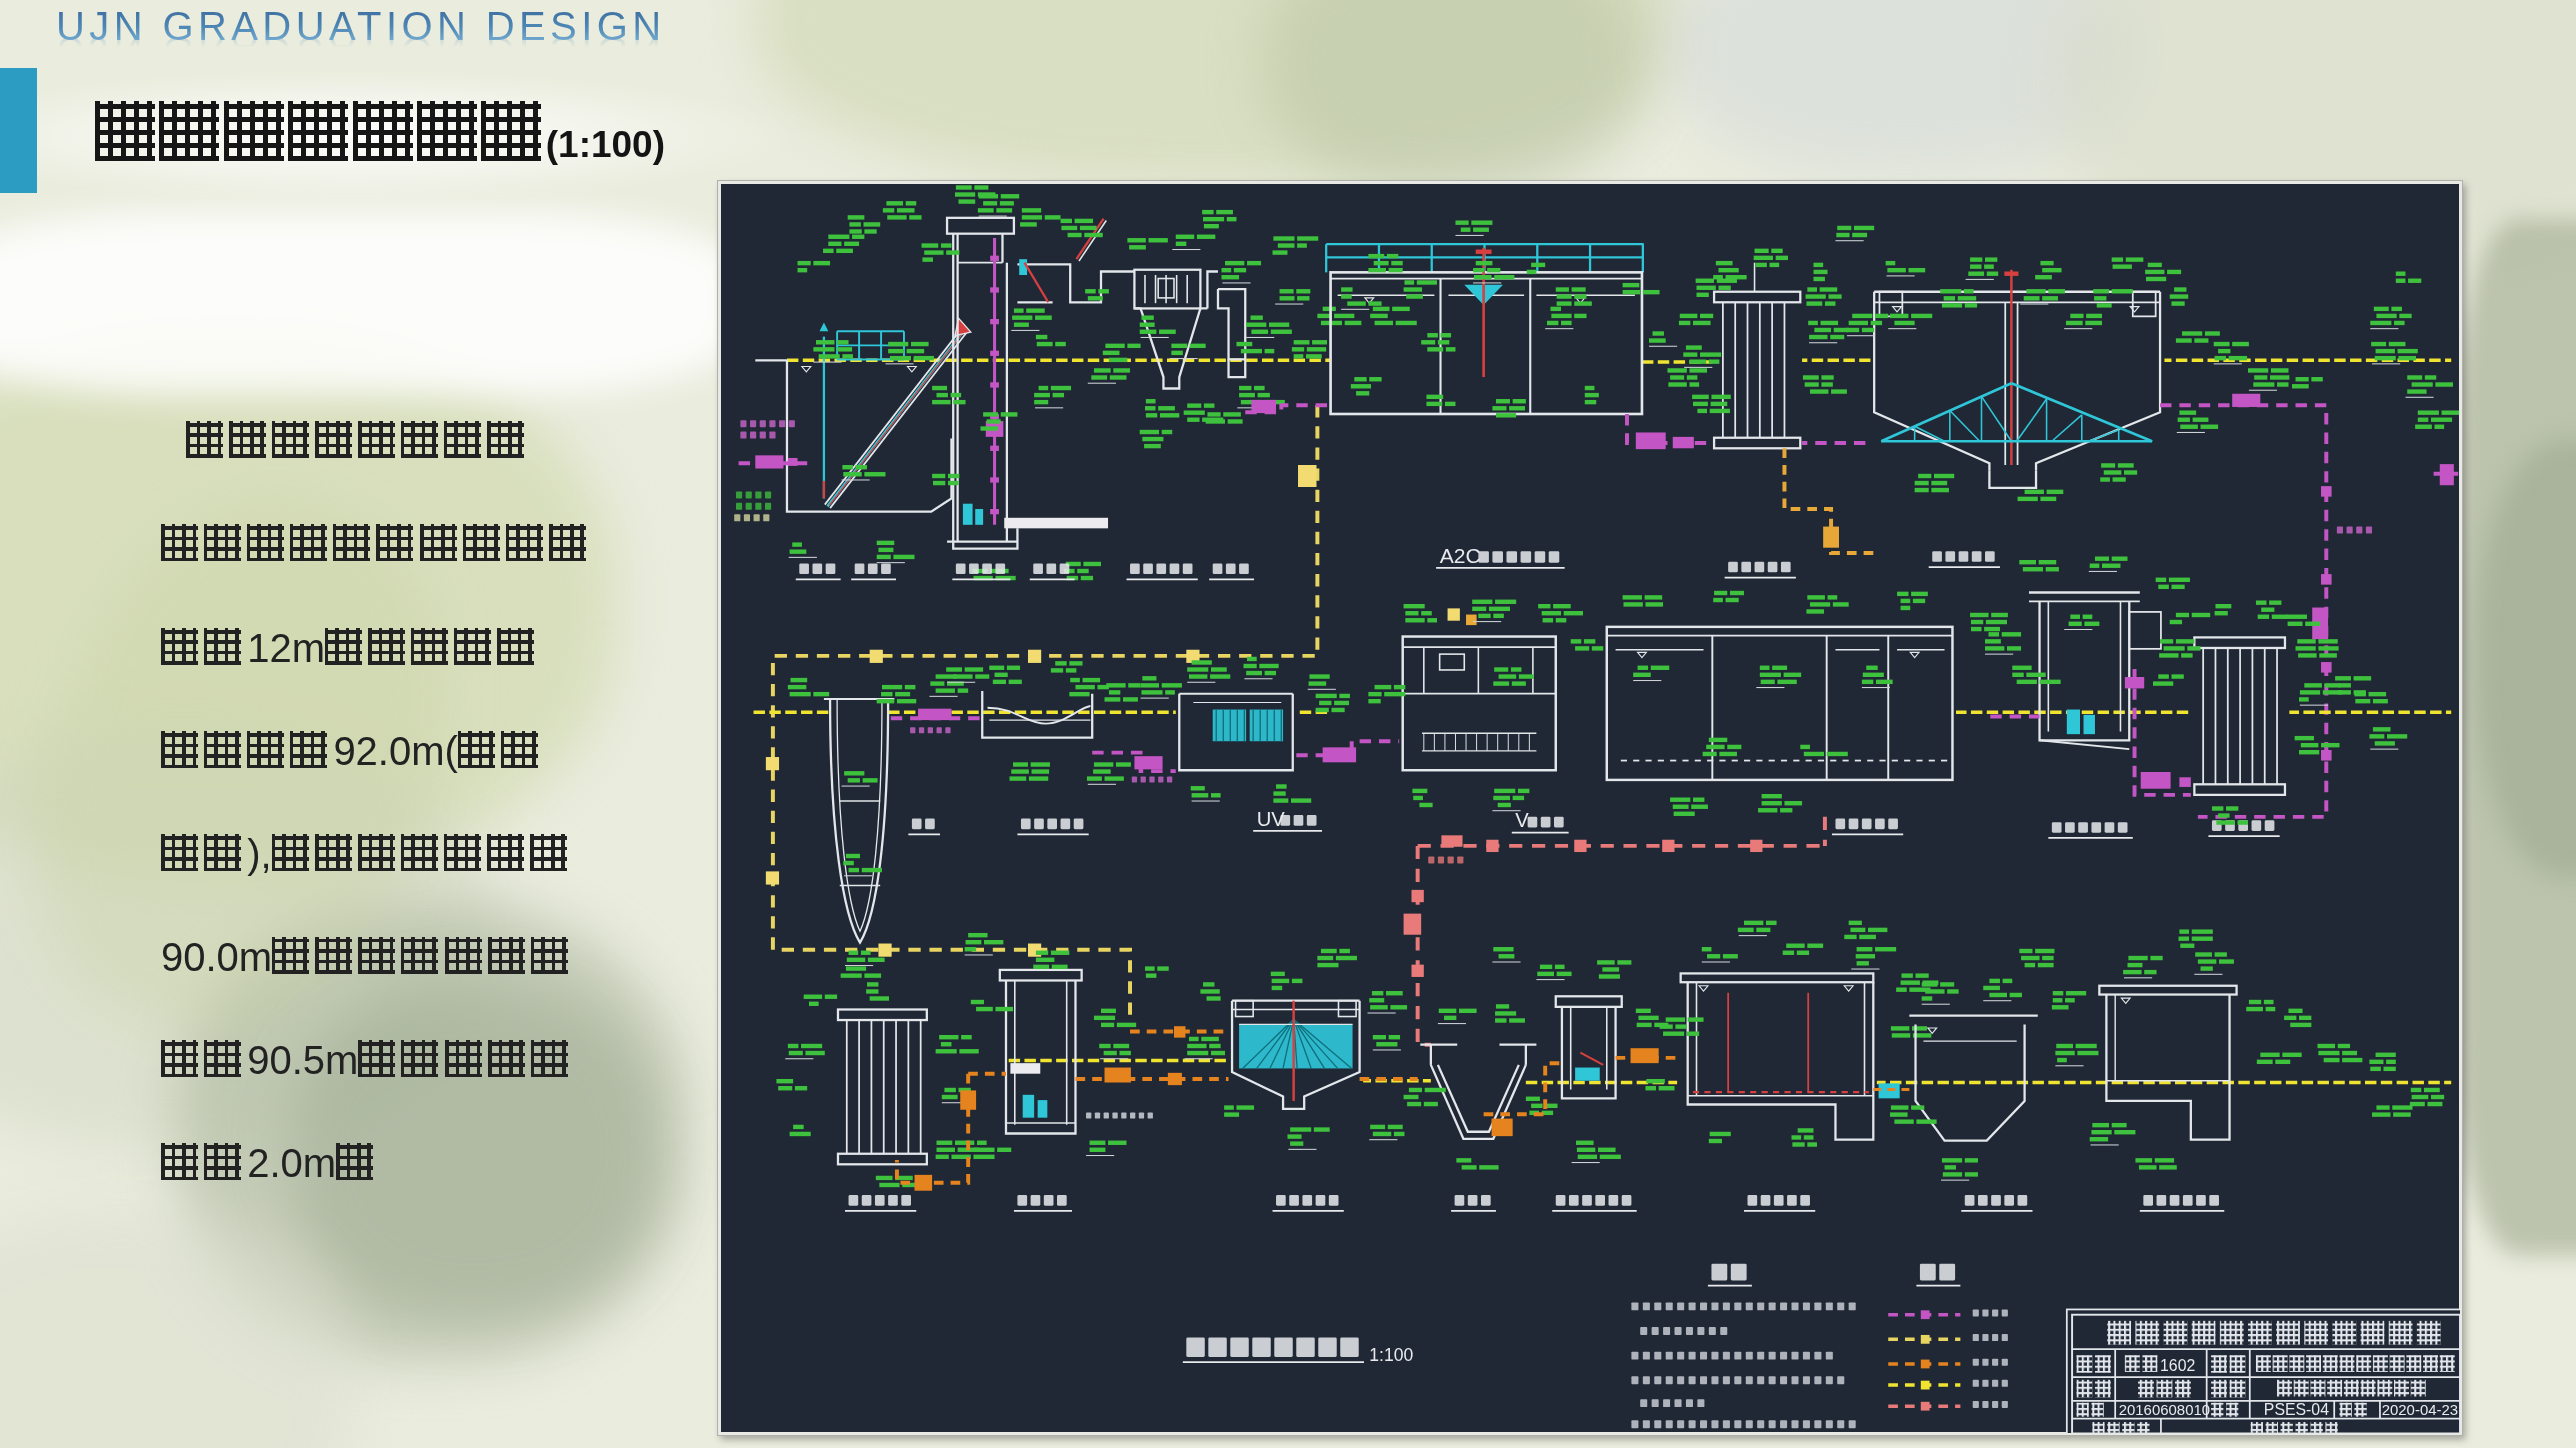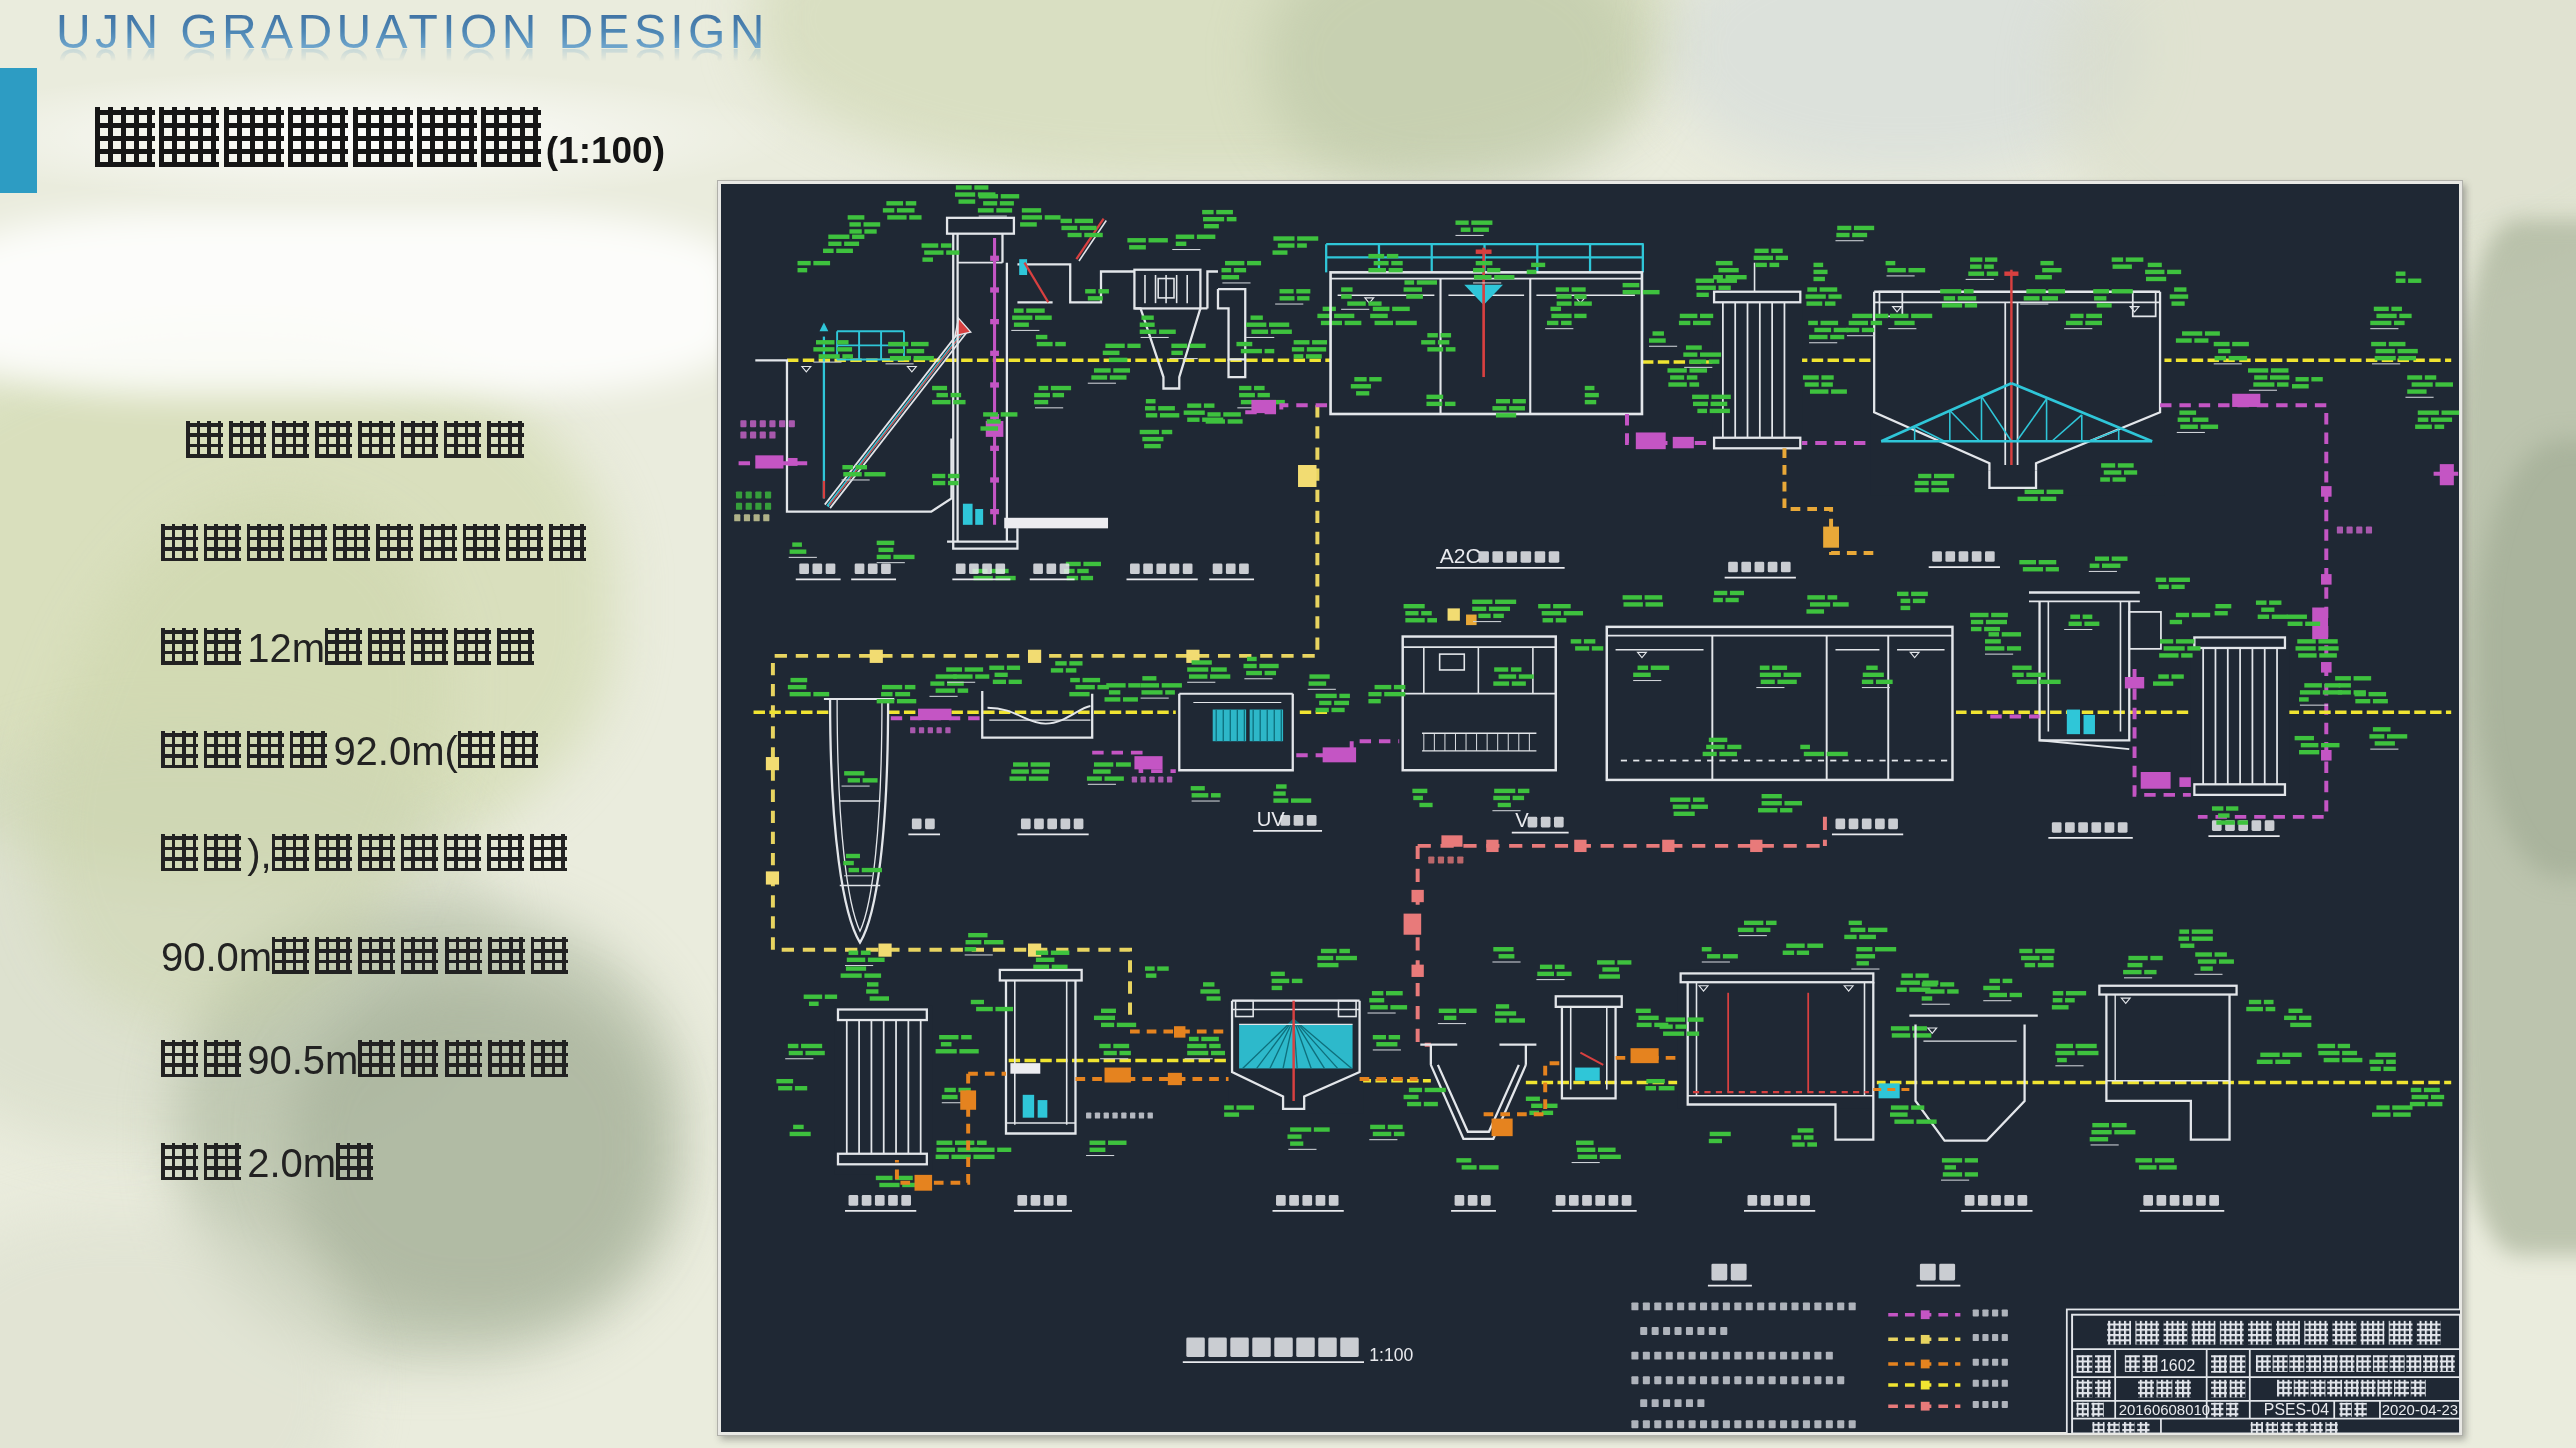--- a/index.html
+++ b/index.html
@@ -1,20 +1,20 @@
 <!DOCTYPE html>
 <html style="font-size:14px"><head><meta charset="utf-8"><style>
 *{margin:0;padding:0;box-sizing:border-box}
 html,body{width:2576px;height:1449px;overflow:hidden;font-family:"Liberation Sans",sans-serif}
 body{position:relative;background:#eaecdd}
 .bgph{position:absolute;border-radius:45%;filter:blur(26px)}
-#hdr{position:absolute;left:56px;top:3.5px;font-size:48px;letter-spacing:4.4px;white-space:nowrap;background:linear-gradient(180deg,#3a699b 0%,#4d86b4 50%,#82b7d9 95%);-webkit-background-clip:text;background-clip:text;color:transparent;-webkit-text-fill-color:transparent;-webkit-box-reflect:below -21px linear-gradient(transparent 58%,rgba(0,0,0,.55))}
+#hdr{position:absolute;left:56px;top:3.5px;font-size:40px;letter-spacing:4.4px;white-space:nowrap;background:linear-gradient(180deg,#3a699b 0%,#4d86b4 50%,#82b7d9 95%);-webkit-background-clip:text;background-clip:text;color:transparent;-webkit-text-fill-color:transparent;-webkit-box-reflect:below -21px linear-gradient(transparent 58%,rgba(0,0,0,.55))}
 #tbar{position:absolute;left:0;top:68px;width:37px;height:125px;background:#2d9cc3}
 #titleglow{position:absolute;left:35px;top:70px;width:755px;height:132px;background:radial-gradient(ellipse at 42% 50%,rgba(255,255,255,.96),rgba(255,255,255,0) 72%)}
-#title{position:absolute;left:95px;top:107px;white-space:nowrap}
+#title{position:absolute;left:95px;top:101px;white-space:nowrap}
 #scale{font-weight:bold;font-size:37px;color:#141414;letter-spacing:0px}
 #para{position:absolute;left:161px;top:420px;width:509px}
 .pl{height:103px;white-space:nowrap;font-size:39px}
 #cad{position:absolute;left:717px;top:180px;width:1746px;height:1256px;background:#e8e8e4;border:0.9px solid #b0b0aa;box-shadow:2.6px 3.5px 7px rgba(60,60,60,.4);padding:3px}
 #cadin{width:100%;height:100%;background:#1f2834}
 </style></head><body>
 <div class="bgph" style="left:-158px;top:334px;width:773px;height:544px;background:rgba(205,215,168,.6)"></div>
 <div class="bgph" style="left:-123px;top:729px;width:615px;height:421px;background:rgba(206,213,190,.45)"></div>
 <div class="bgph" style="left:176px;top:904px;width:509px;height:457px;background:rgba(172,183,158,.6)"></div>
 <div class="bgph" style="left:290px;top:983px;width:369px;height:334px;background:rgba(158,170,146,.5)"></div>

